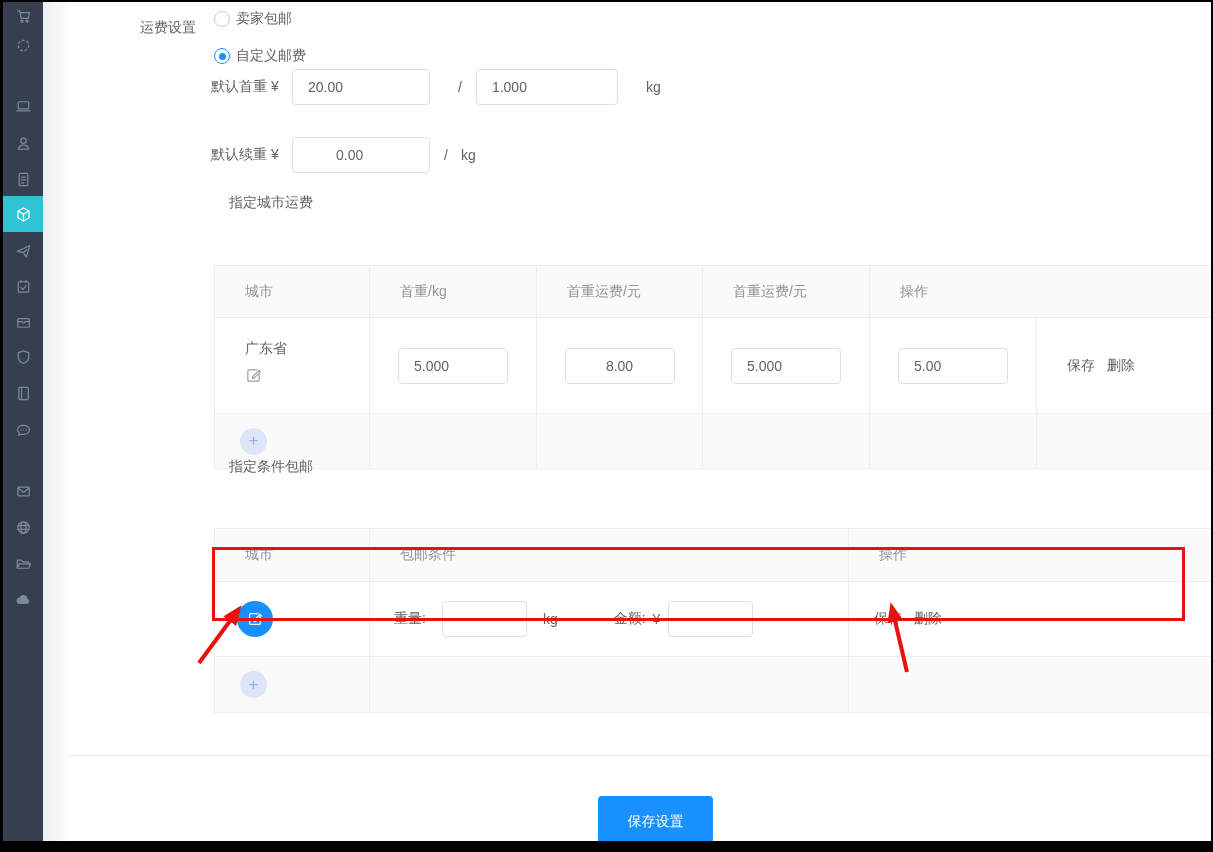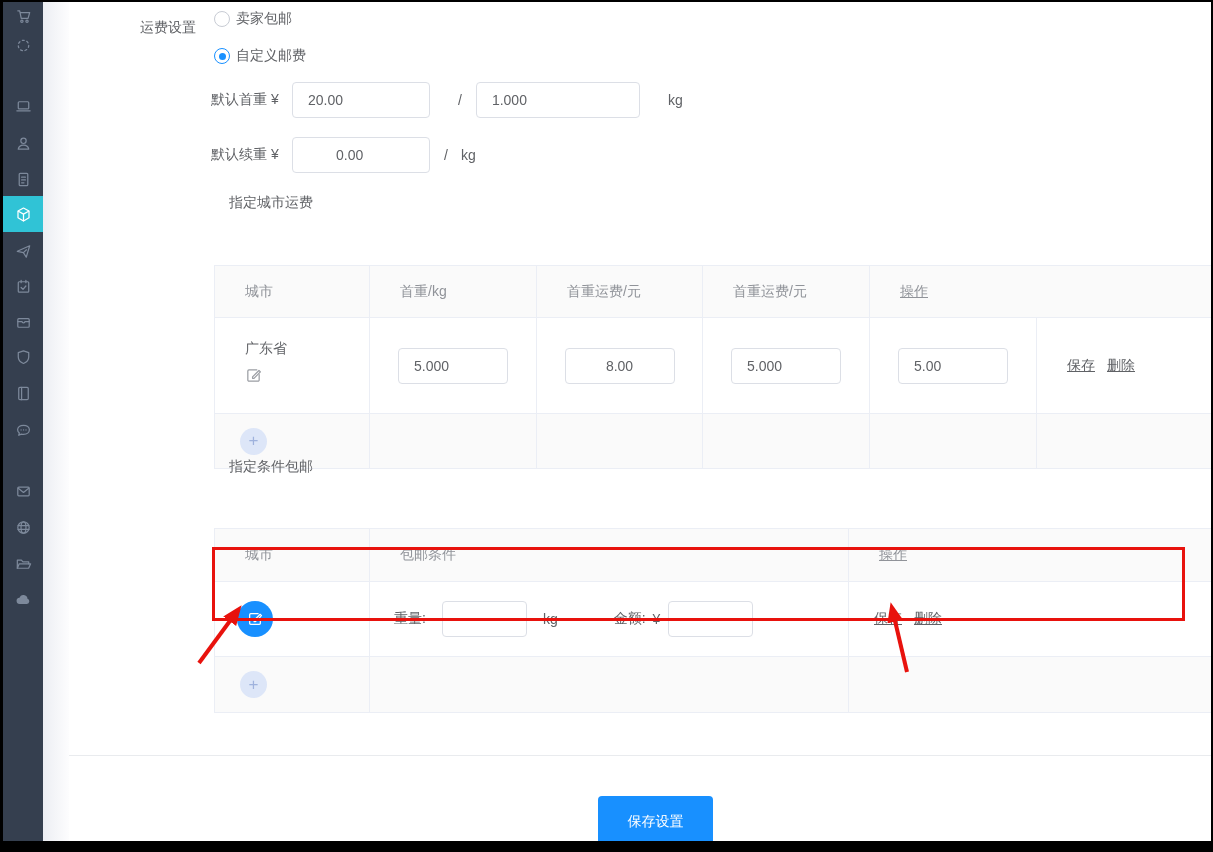--- a/index.html
+++ b/index.html
@@ -41,21 +41,21 @@
                font-family:inherit; }
 
   .sub-title { position:absolute; color:#606266; }
 
   
   .tbl { position:absolute; width:1139px; border:1px solid #ebeef5; background:#fff;margin-top:36px; }
   .trow { display:grid; }
   .t1 .trow { grid-template-columns:155px 167px 166px 167px 167px 150px; }
   .t2 .trow { grid-template-columns:155px 479px 338px; }
   .trow > div { border-right:1px solid #ebeef5; display:flex; align-items:center; }
-  .trow > div:last-child { border-right:none;text-decoration:underline; }
+  .trow > div:last-child { border-right:none; }
   .thead { background:#fafafa; border-bottom:1px solid #ebeef5; color:#909399; }
   .thead > div { padding-left:30px; }
   .t1 .thead { height:52px; } .t1 .tbody { height:96px; } .t1 .tadd { height:54px; }
   .t2 .thead { height:53px; } .t2 .tbody { height:75px; } .t2 .tadd { height:55px; }
   .tbody { border-bottom:1px solid #ebeef5; }
   .tadd { background:#fafafa; }
   .cell-center { justify-content:center; }
   .city-cell { flex-direction:column; align-items:flex-start !important; justify-content:flex-start;
                padding:22px 0 0 30px; gap:9px; }
   .op-cell { padding-left:30px; gap:12px; }
@@ -193,25 +193,25 @@
 
     <div class="radio-row" style="left:145px; top:8px">
       <span class="radio"></span>
       <span class="lbl">卖家包邮</span>
     </div>
     <div class="radio-row" style="left:145px; top:45px">
       <span class="radio checked"></span>
       <span class="lbl">自定义邮费</span>
     </div>
 
-    <div class="field-row" style="left:142px; top:80px; height:36px">
+    <div class="field-row" style="left:142px; top:67px; height:36px">
       <span class="lbl" style="width:73px">默认首重 ¥</span>
       <input class="txt-input" style="width: 138px; margin-left: 8px;" type="text" value="20.00">
       <span class="lbl" style="margin-left:28px">/</span>
-      <input class="txt-input" style="width: 164px; margin-left: 14px;" type="text" value="1.000">
+      <input class="txt-input" style="width: 142px; margin-left: 14px;" type="text" value="1.000">
       <span class="lbl" style="margin-left:28px">kg</span>
     </div>
 
     <div class="field-row" style="left:142px; top:135px; height:36px">
       <span class="lbl" style="width:73px">默认续重 ¥</span>
       <input class="txt-input" style="width: 138px; margin-left: 8px; padding-left: 43px;" type="text" value="0.00">
       <span class="lbl" style="margin-left:14px">/</span>
       <span class="lbl" style="margin-left:13px">kg</span>
     </div>
 

